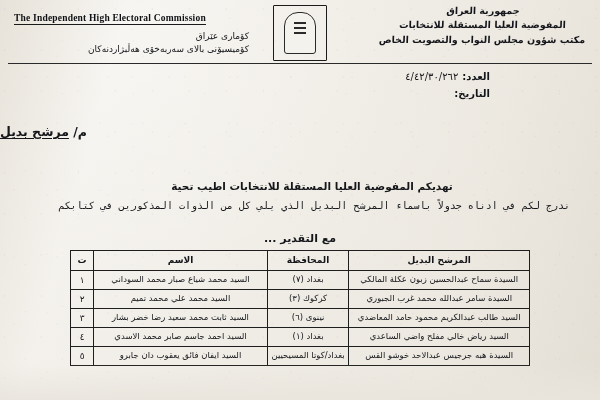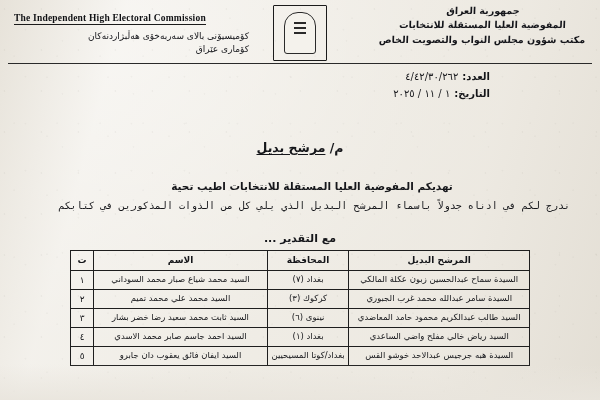--- a/index.html
+++ b/index.html
@@ -163,24 +163,24 @@
     top: 98px;
     left: 0;
     right: 0;
     text-align: center;
     font-size: 15px;
     font-weight: bold;
     letter-spacing: 0.2px;
   }
   .subject {
     position: absolute;
-    top: 140px;
-    left: 0;
-    right: 0;
-    text-align: center;
+    top: 124px;
+    left: 0;
+    right: 0;
+    text-align: left;
     font-size: 12.5px;
     font-weight: bold;
   }
   .subject u { text-decoration: underline; text-underline-offset: 2px; }
   .greeting {
     position: absolute;
     top: 180px;
     left: 0;
     right: 0;
     text-align: center;
@@ -256,22 +256,22 @@
   <div class="paper"></div>
   <div class="speckle"></div>
 
   <div class="content">
 
     <div class="header">
 
       <div class="hdr-left">
         <div class="hdr-en">The Independent High Electoral Commission</div>
         <div class="hdr-ku">
+          <div>كۆمارى عێراق</div>
           <div>كۆميسيۆنى بالاى سەربەخۆى ھەڵبژاردنەكان</div>
-          <div>كۆمارى عێراق</div>
         </div>
       </div>
 
       <div class="emblem">
         <div class="emblem-inner"></div>
       </div>
 
       <div class="hdr-right">
         <div class="hdr-ar">
           <div class="l1">جمهورية العراق</div>
@@ -283,21 +283,20 @@
 
     <div class="hr-top"></div>
 
     <div class="meta">
       <div class="meta-row">
         <span class="meta-label">العدد:</span>
         <span class="meta-val">٤/٤٢/٣٠/٢٦٢</span>
       </div>
       <div class="meta-row">
         <span class="meta-label">التاريخ:</span>
-        <span class="meta-val">١ / ١١ / ٢٠٢٥</span>
       </div>
     </div>
 
 
     <div class="subject">
       <span>م/</span>
       <u>مرشح بديل</u>
     </div>
 
     <div class="greeting">تهديكم المفوضية العليا المستقلة للانتخابات اطيب تحية</div>

